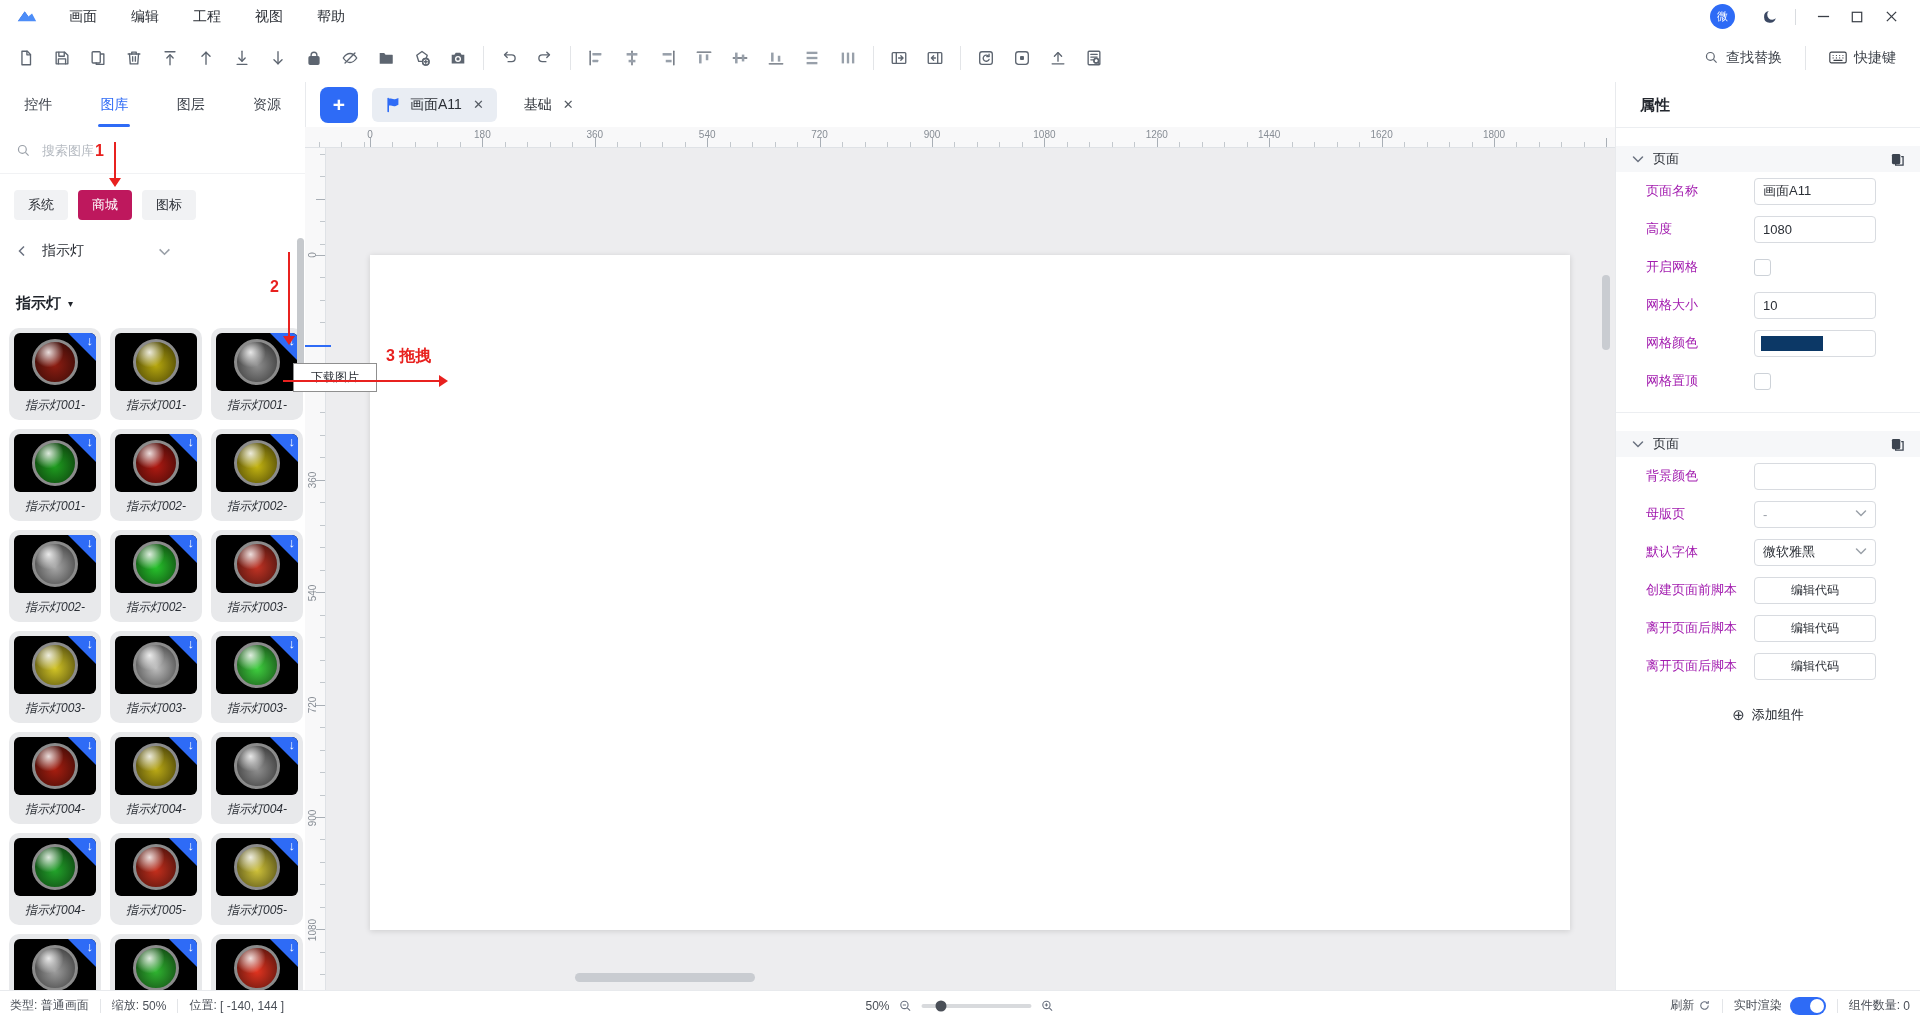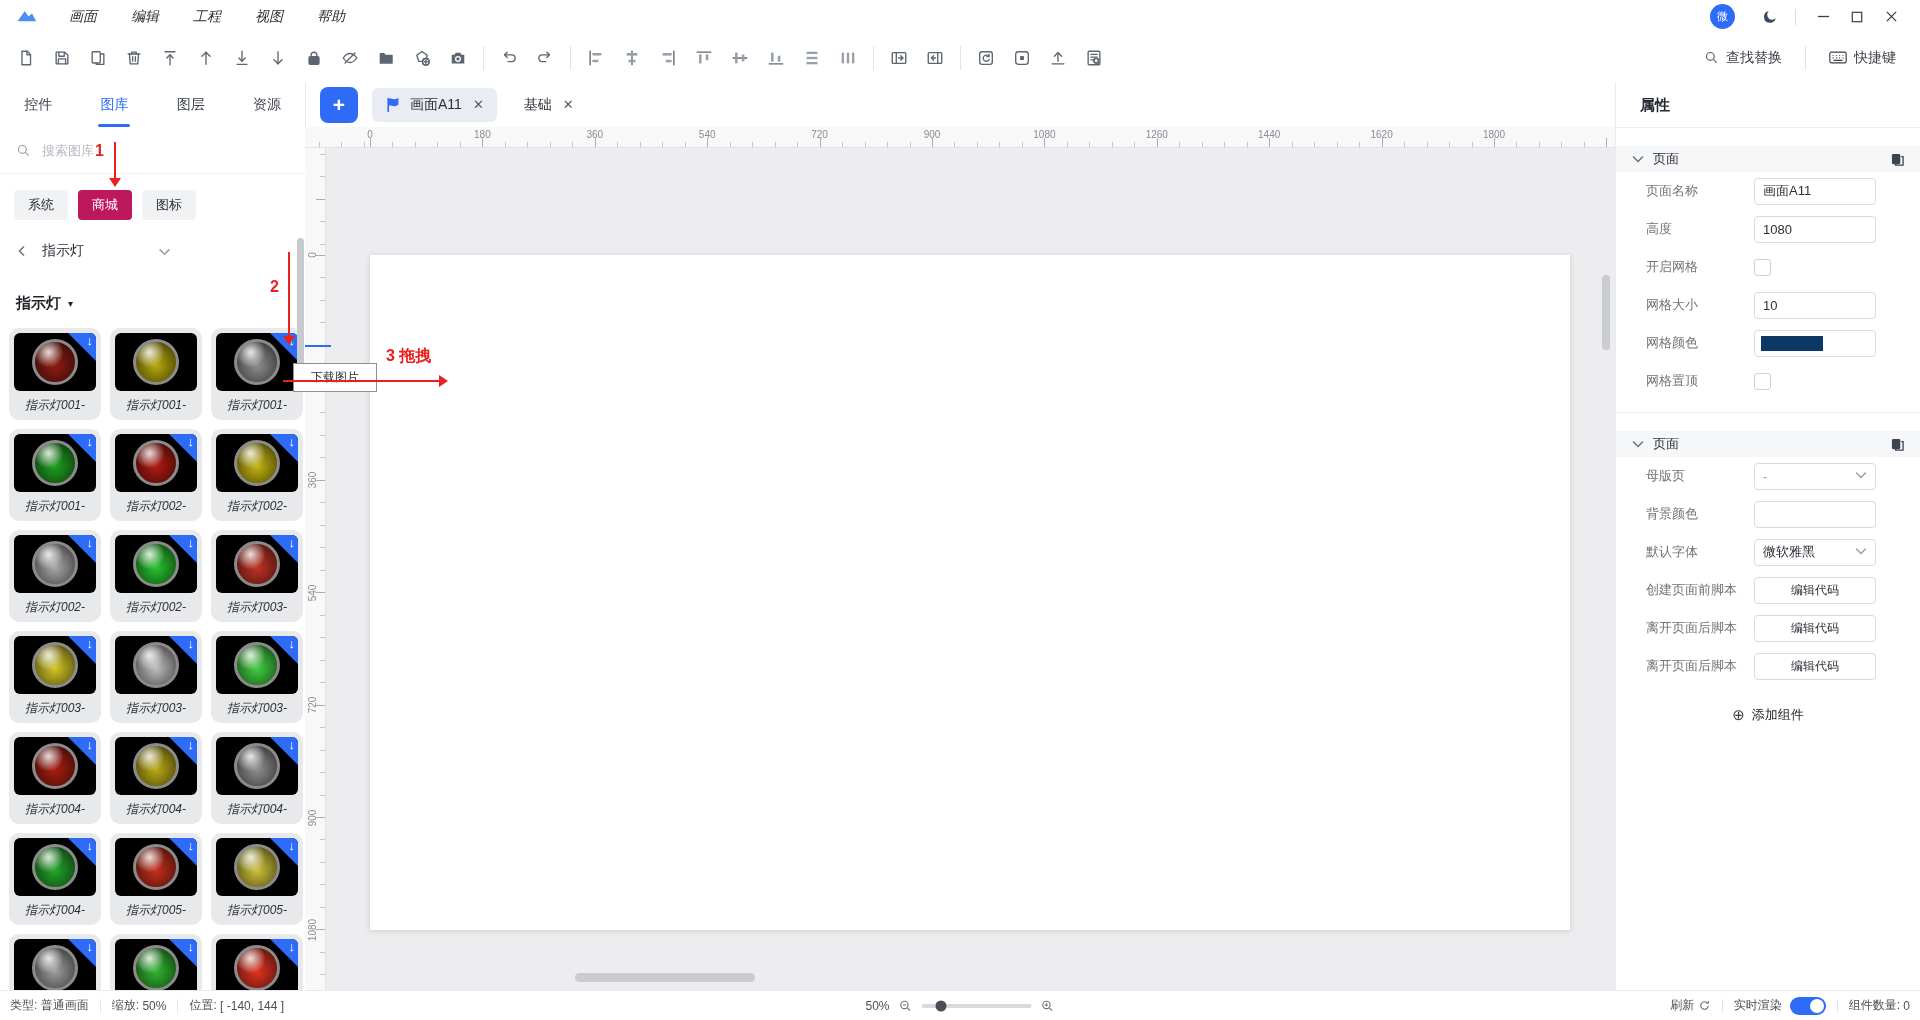--- a/index.html
+++ b/index.html
@@ -84,21 +84,21 @@
   .v-scroll{position:absolute;left:1297px;top:148px;width:8px;height:75px;border-radius:4px;background:#c9ccd1;}
   
   .right-panel{position:absolute;top:82px;right:0;width:305px;bottom:30px;background:#fff;
        border-left:1px solid #e8eaed;box-sizing:border-box;overflow:hidden;}
   .rp-title{height:45px;line-height:45px;padding-left:24px;font-size:15px;font-weight:700;color:#23272e;
        border-bottom:1px solid #eceef1;}
   .rp-sec{height:26px;margin-top:18px;background:#f6f7f9;display:flex;align-items:center;gap:9px;
        padding:0 16px;font-size:13px;color:#2b2f36;}
   .rp-sec .sec-copy{margin-left:auto;display:flex;}
   .rp-row{height:38px;display:flex;align-items:center;padding-left:30px;}
-  .rp-label{width:108px;font-size:13px;color:#737373;flex:0 0 auto;}
+  .rp-label{width:108px;font-size:13px;color:#a21caf;flex:0 0 auto;}
   .rp-input{width:122px;height:27px;border:1px solid #d8dbe0;border-radius:4px;background:#fff;
        font-size:13px;color:#2b2f36;padding:0 8px;box-sizing:border-box;font-family:inherit;outline:none;}
   .rp-select{width:122px;height:27px;border:1px solid #d8dbe0;border-radius:4px;background:#fff;
        display:flex;align-items:center;justify-content:space-between;padding:0 8px;box-sizing:border-box;
        font-size:13px;color:#2b2f36;}
   .rp-select.dim{color:#9aa0a8;}
   .rp-btn{width:122px;height:27px;border:1px solid #d8dbe0;border-radius:4px;background:#fff;
        display:flex;align-items:center;justify-content:center;font-size:12px;color:#2b2f36;box-sizing:border-box;}
   .rp-check{width:15px;height:15px;border:1px solid #cdd2d8;border-radius:3px;background:#fff;}
   .rp-colorbox{width:122px;height:27px;border:1px solid #d8dbe0;border-radius:4px;background:#fff;
@@ -134,21 +134,21 @@
 </head>
 <body>
 
 <div class="menubar">
   <span class="logo">
     <svg width="22" height="22" viewBox="0 0 24 24">
         <path d="M2 16.5L9.5 6l4 5.5z" fill="#2456c9"></path>
         <path d="M9.5 6l4 5.5 4-3.2L22 16.5H2z" fill="#4d8df8"></path>
       </svg>
   </span>
-  <span style="display:flex;font-style:italic;">
+  <span style="display:flex;">
       <span class="menu-item">画面</span>
       <span class="menu-item">编辑</span>
       <span class="menu-item">工程</span>
       <span class="menu-item">视图</span>
       <span class="menu-item">帮助</span>
     </span>
   <span class="mb-spacer"></span>
   <span class="user-badge">微</span>
   <span class="mb-ico">
     <svg width="17" height="17" viewBox="0 0 20 20">
@@ -696,31 +696,31 @@
         </svg>
         <span>页面</span>
         <span class="sec-copy">
           <svg width="13" height="13" viewBox="0 0 14 14">
             <rect x="1" y="1" width="9" height="11" rx="1.5" fill="#3c4450"></rect>
             <path d="M11 4h2v9H5v-2" fill="none" stroke="#3c4450" stroke-width="1.4"></path>
           </svg>
         </span>
       </div>
       <div class="rp-row">
+        <span class="rp-label">背景颜色</span>
+        <input class="rp-input" style="">
+      </div>
+      <div class="rp-row">
         <span class="rp-label">母版页</span>
         <span class="rp-select dim">
           <span>-</span>
           <span><svg width="12" height="12" viewBox="0 0 12 12" fill="none" stroke="#9aa0a8" stroke-width="1.5" stroke-linecap="round">
               <path d="M1.5 4l4.5 4.5L10.5 4"></path>
             </svg></span>
         </span>
-      </div>
-      <div class="rp-row">
-        <span class="rp-label">背景颜色</span>
-        <input class="rp-input" style="">
       </div>
       <div class="rp-row">
         <span class="rp-label">默认字体</span>
         <span class="rp-select">
           <span>微软雅黑</span>
           <span><svg width="12" height="12" viewBox="0 0 12 12" fill="none" stroke="#9aa0a8" stroke-width="1.5" stroke-linecap="round">
               <path d="M1.5 4l4.5 4.5L10.5 4"></path>
             </svg></span>
         </span>
       </div>

